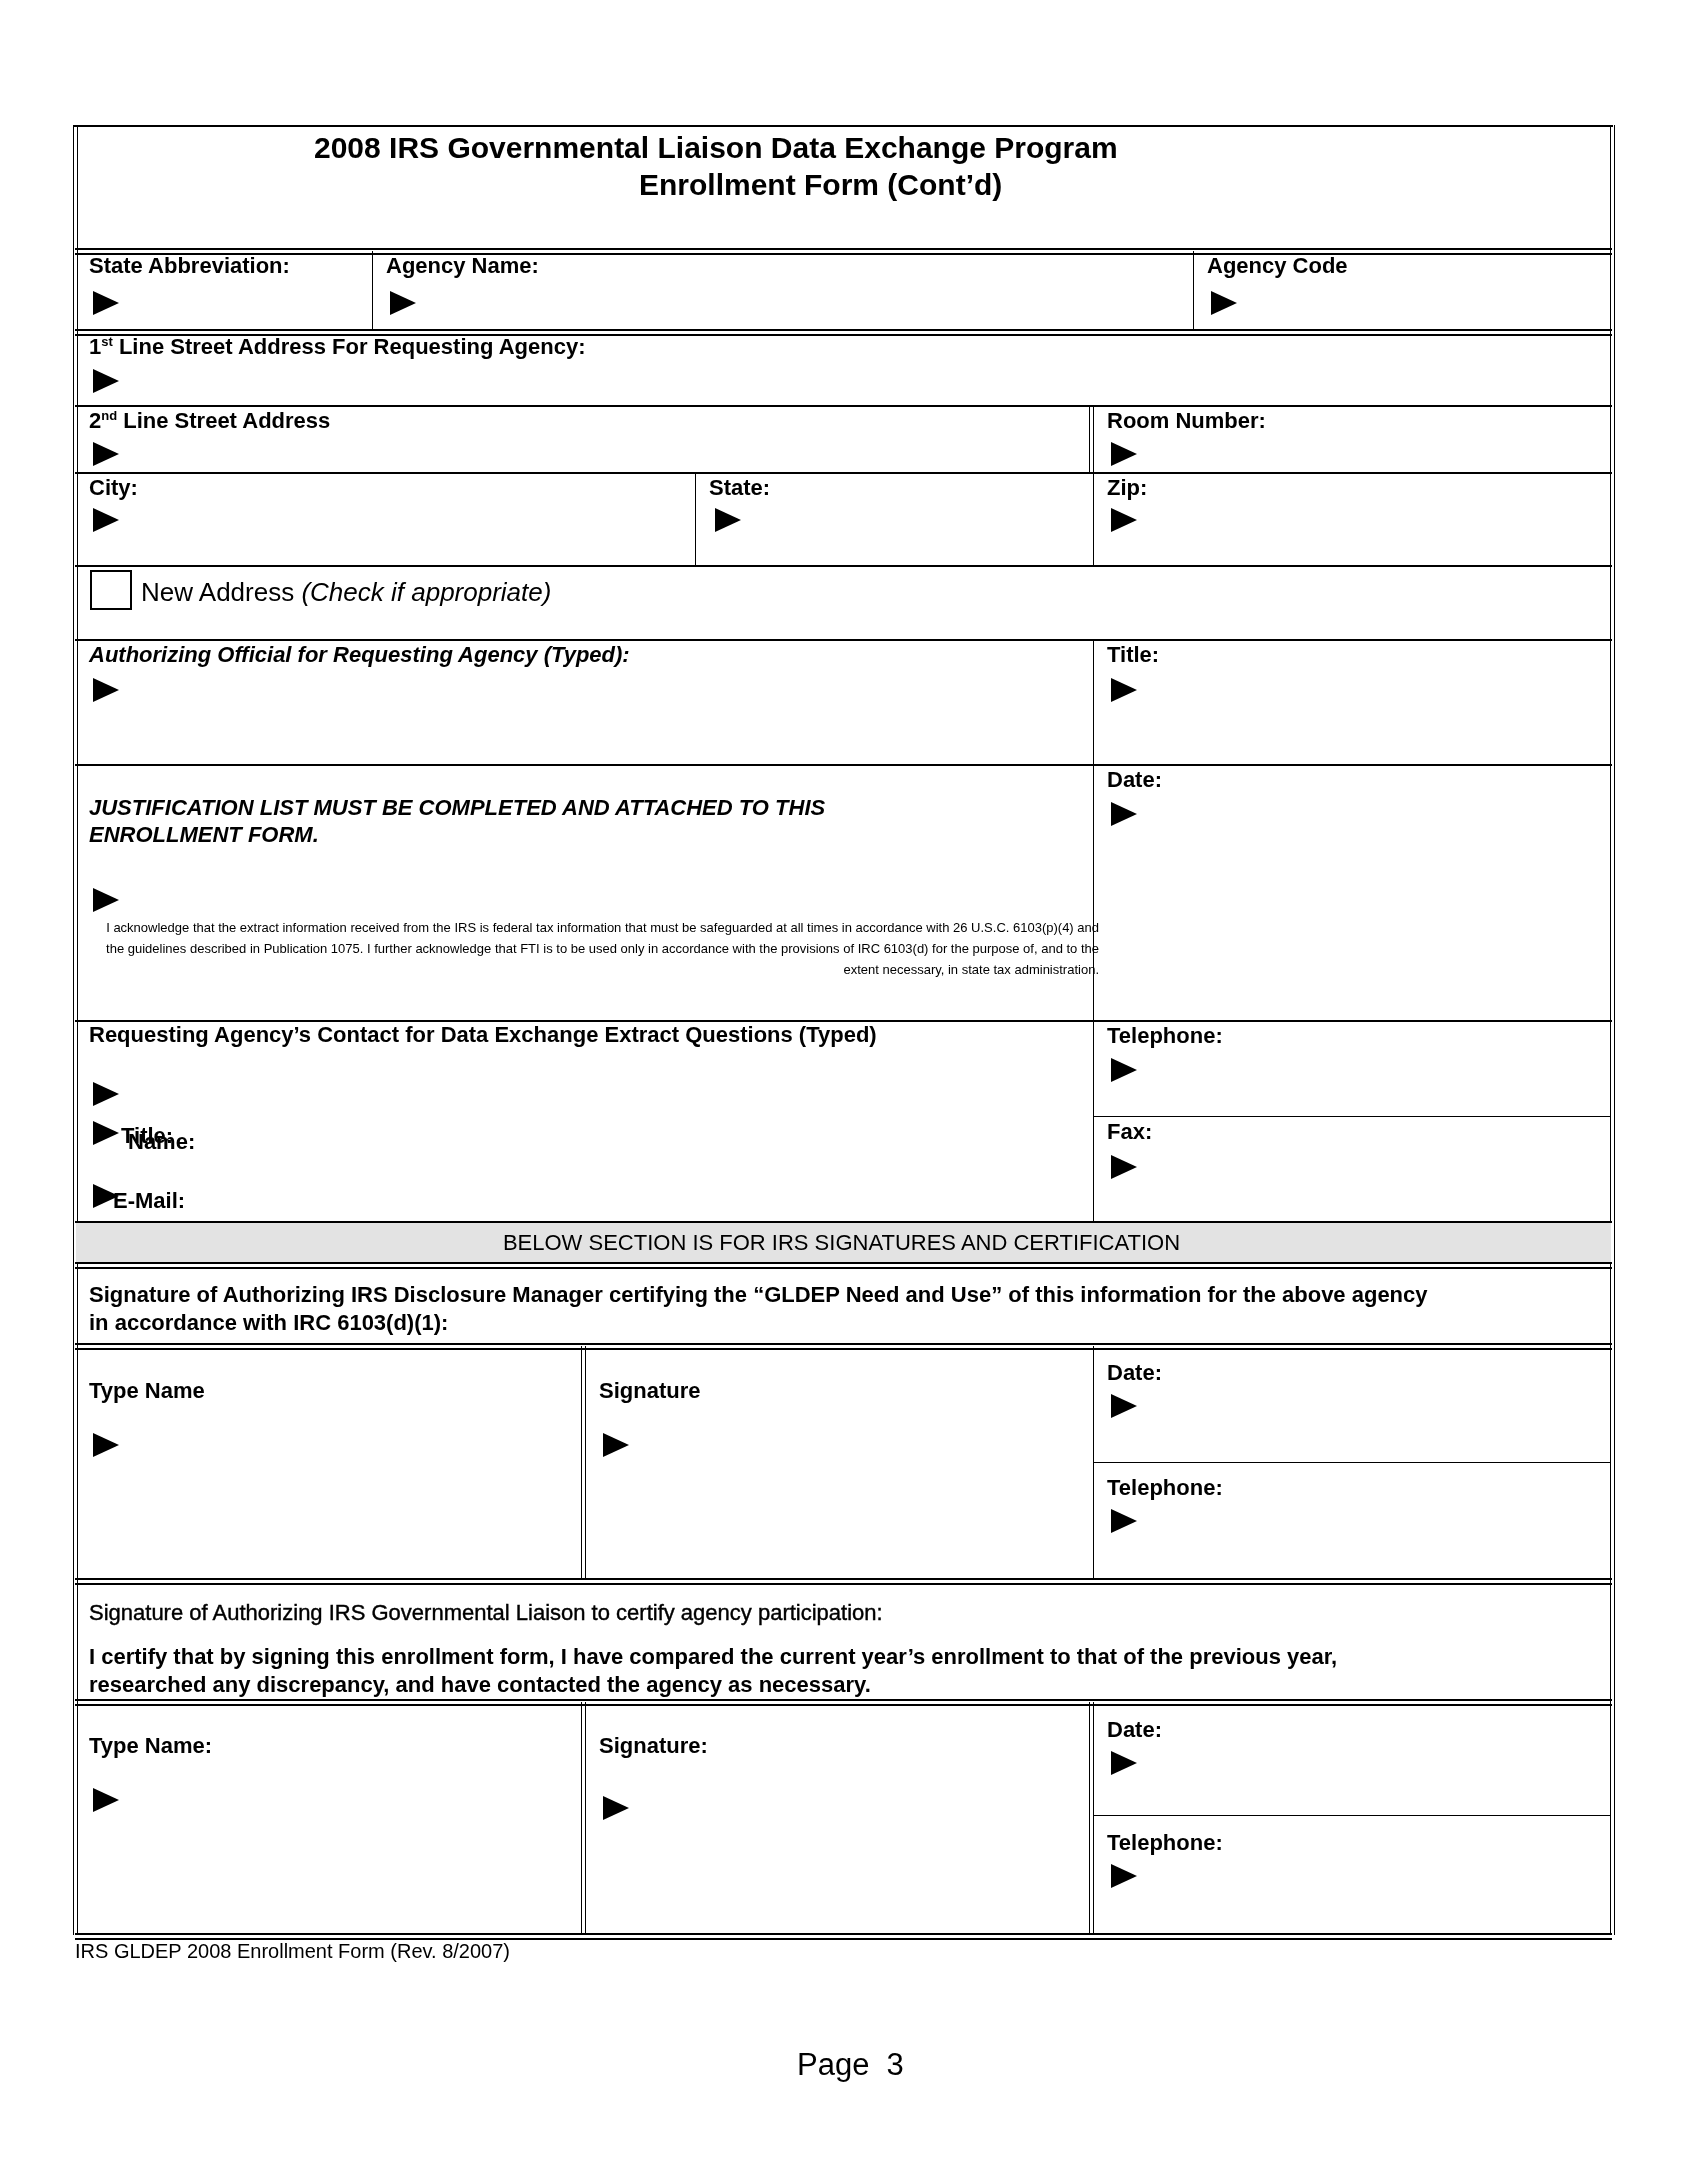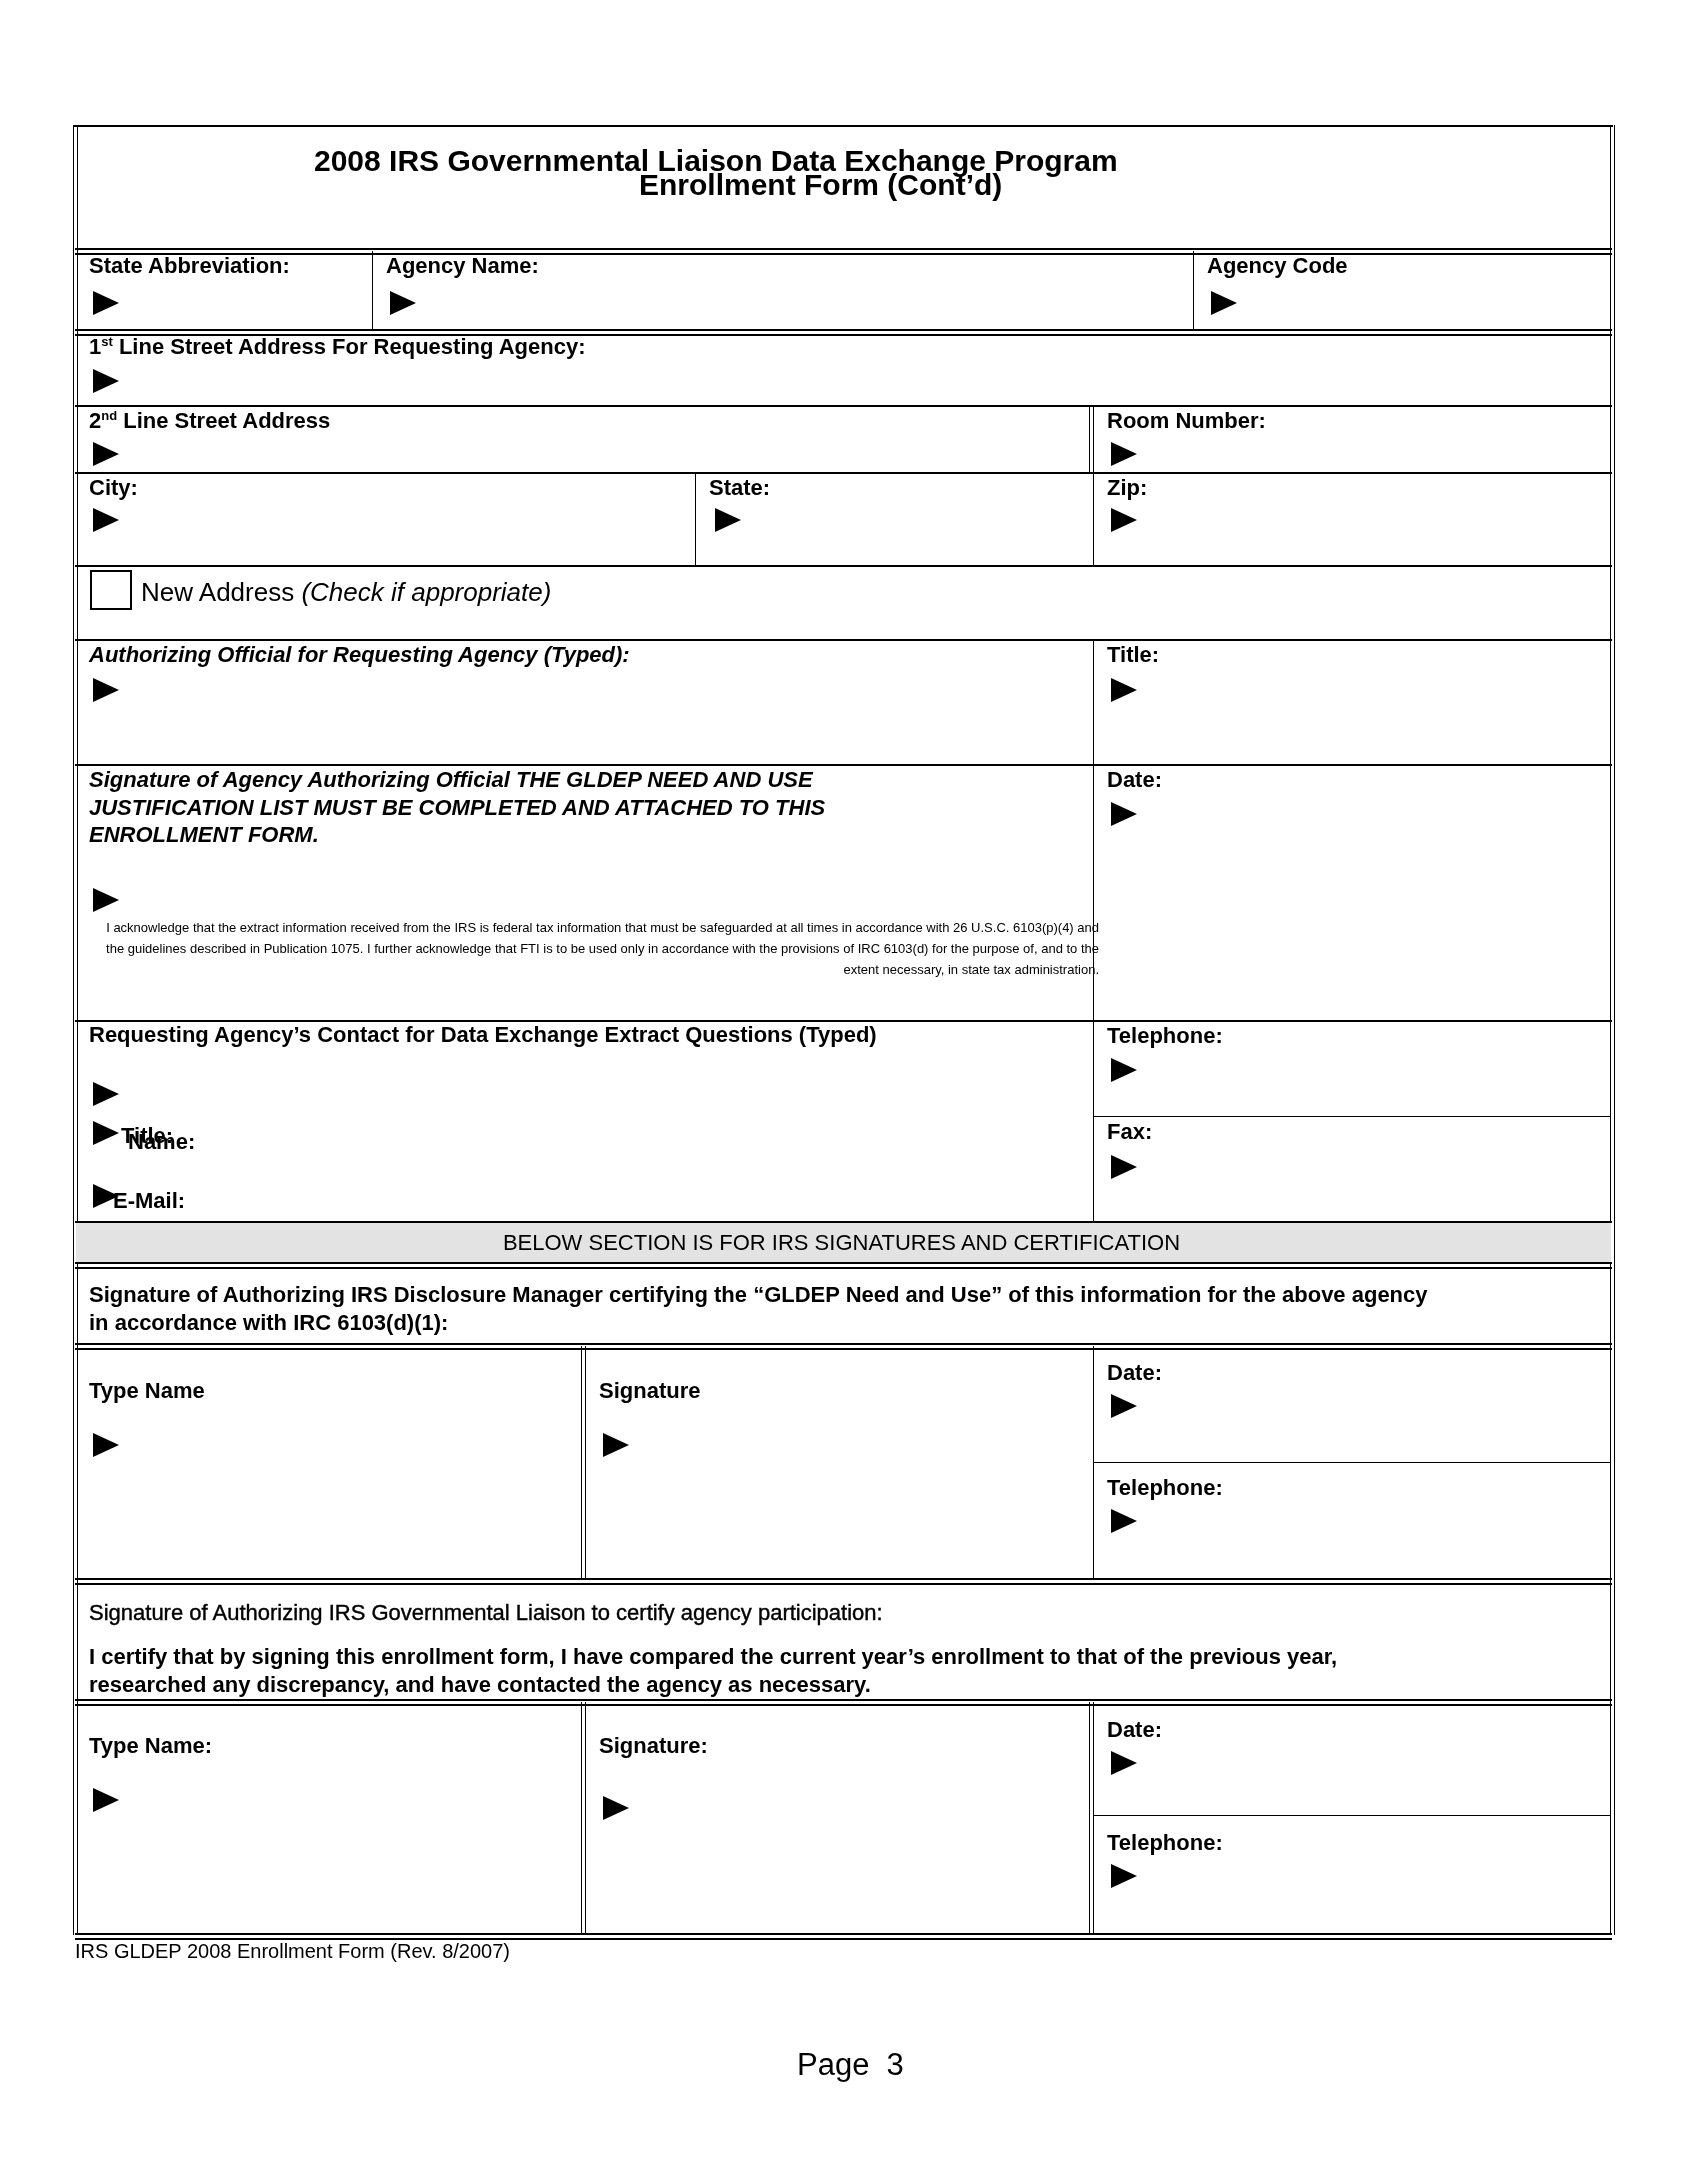--- a/index.html
+++ b/index.html
@@ -20,21 +20,21 @@
   .checkbox { position:absolute; width:38px; height:36px; border:2px solid #000; background:#fff; }
   .plain { position:absolute; font-size:26px; white-space:nowrap; }
 </style>
 </head>
 <body>
 
 <div class="vld" style="left:73px; top:125px; height:1810px;"></div>
 <div class="vld" style="left:1610px; top:125px; height:1810px;"></div>
 <div class="hl" style="left:73px; top:125px; width:1540px;"></div>
 
-<div class="title" style="left:314px; top:144px;">2008 IRS Governmental Liaison Data Exchange Program</div>
+<div class="title" style="left:314px; top:131px;">2008 IRS Governmental Liaison Data Exchange Program</div>
 <div class="title" style="left:639px; top:168px;">Enrollment Form  (Cont’d)</div>
 
 <div class="hld" style="left:75px; top:248px; width:1537px;"></div>
 <div class="vl" style="left:372px; top:251px; height:79px;"></div>
 <div class="vl" style="left:1193px; top:251px; height:79px;"></div>
 <div class="field" style="left:77px; top:253px; width:293px; height:75px;">
   <div class="lbl" style="left:12px; top:0px;">State Abbreviation:</div>
   <div class="arrow" style="left:16px; top:38px;"></div>
 </div>
 <div class="field" style="left:374px; top:253px; width:818px; height:86px;">
@@ -89,21 +89,20 @@
   <div class="lbl ital" style="left:12px; top:0px;">Authorizing Official for Requesting Agency (Typed):</div>
   <div class="arrow" style="left:16px; top:36px;"></div>
 </div>
 <div class="field" style="left:1095px; top:642px; width:513px; height:123px;">
   <div class="lbl" style="left:12px; top:0px;">Title:</div>
   <div class="arrow" style="left:16px; top:36px;"></div>
 </div>
 
 <div class="hl" style="left:75px; top:764px; width:1537px;"></div>
 <div class="field" style="left:77px; top:767px; width:1014px; height:251px;">
-  <div class="lbl ital" style="left:12px; top:0px;">Signature of Agency Authorizing Official THE GLDEP NEED AND USE</div>
   <div class="lbl ital" style="left:12px; top:28px;">JUSTIFICATION LIST MUST BE COMPLETED AND ATTACHED TO THIS</div>
   <div class="lbl ital" style="left:12px; top:55px;">ENROLLMENT FORM.</div>
   <div class="arrow" style="left:16px; top:121px;"></div>
   <div class="small" style="left:12px; top:150px;">I acknowledge that the extract information received from the IRS is federal tax information that must be safeguarded at all times in accordance with 26 U.S.C. 6103(p)(4) and the guidelines described in Publication 1075.   I further acknowledge that FTI is to be used only in accordance with the provisions of IRC 6103(d) for the purpose of, and to the extent necessary, in state tax administration.</div>
 </div>
 <div class="field" style="left:1095px; top:767px; width:513px; height:251px;">
   <div class="lbl" style="left:12px; top:0px;">Date:</div>
   <div class="arrow" style="left:16px; top:35px;"></div>
 </div>
 

